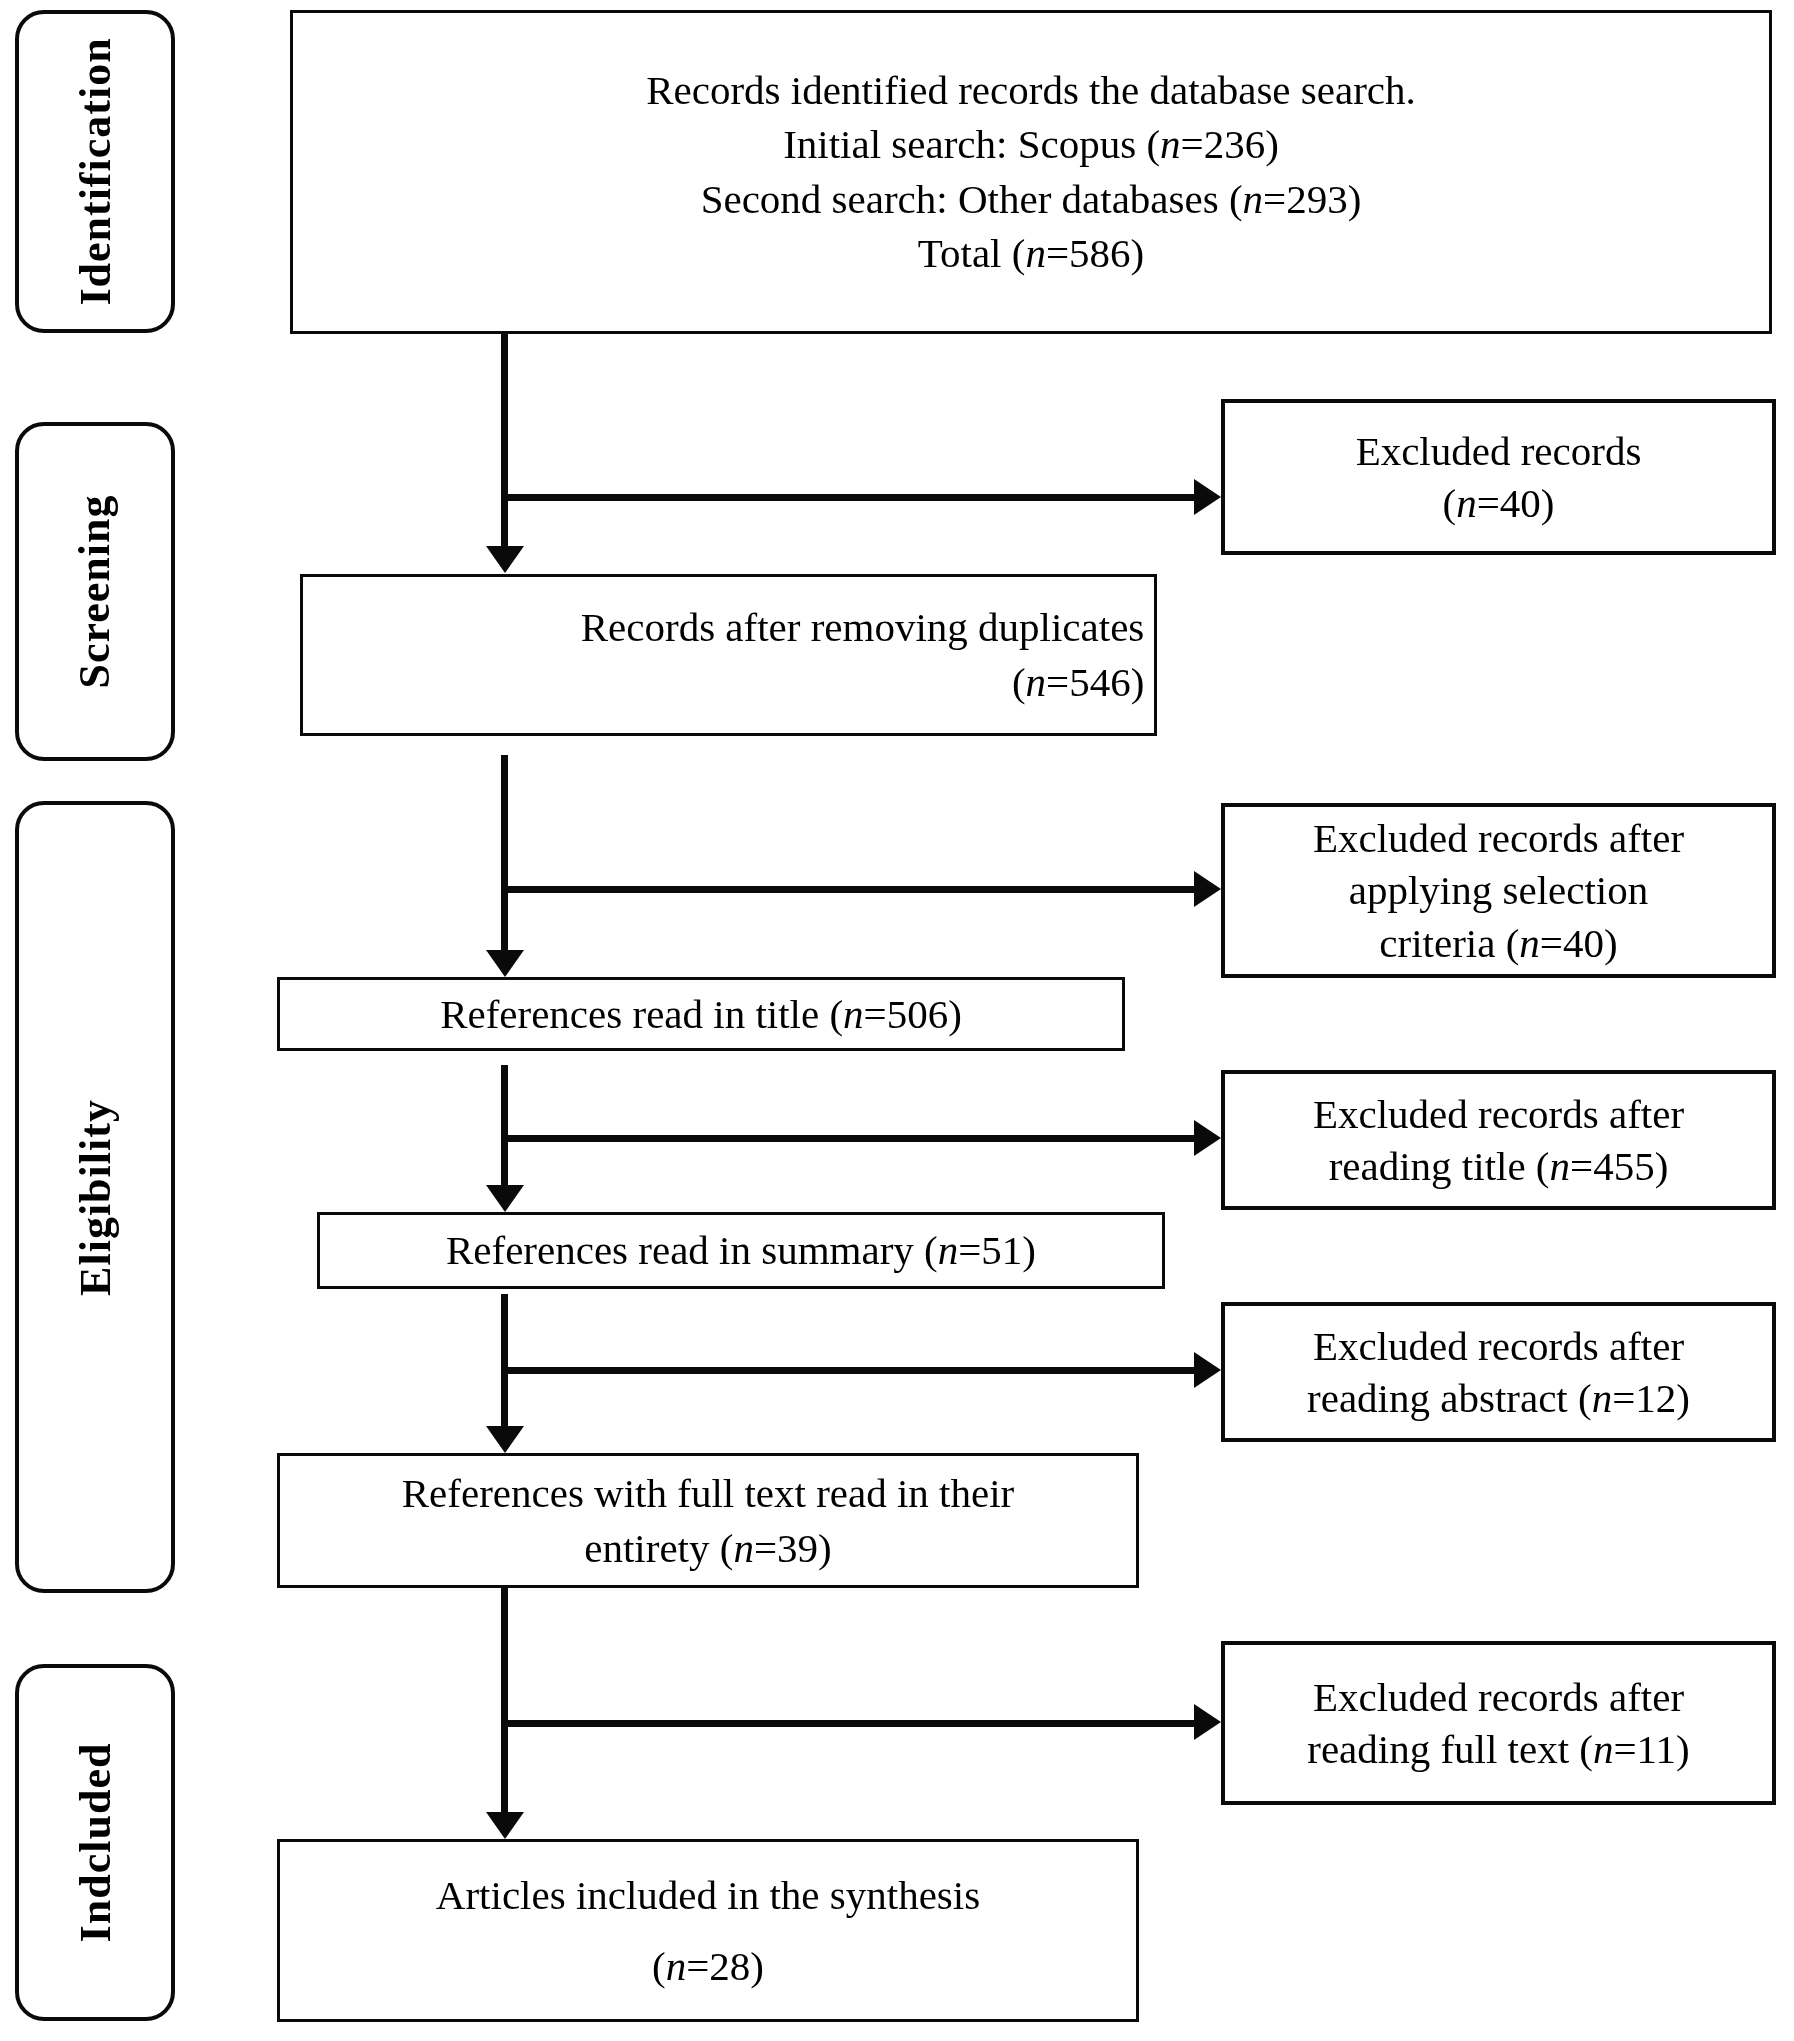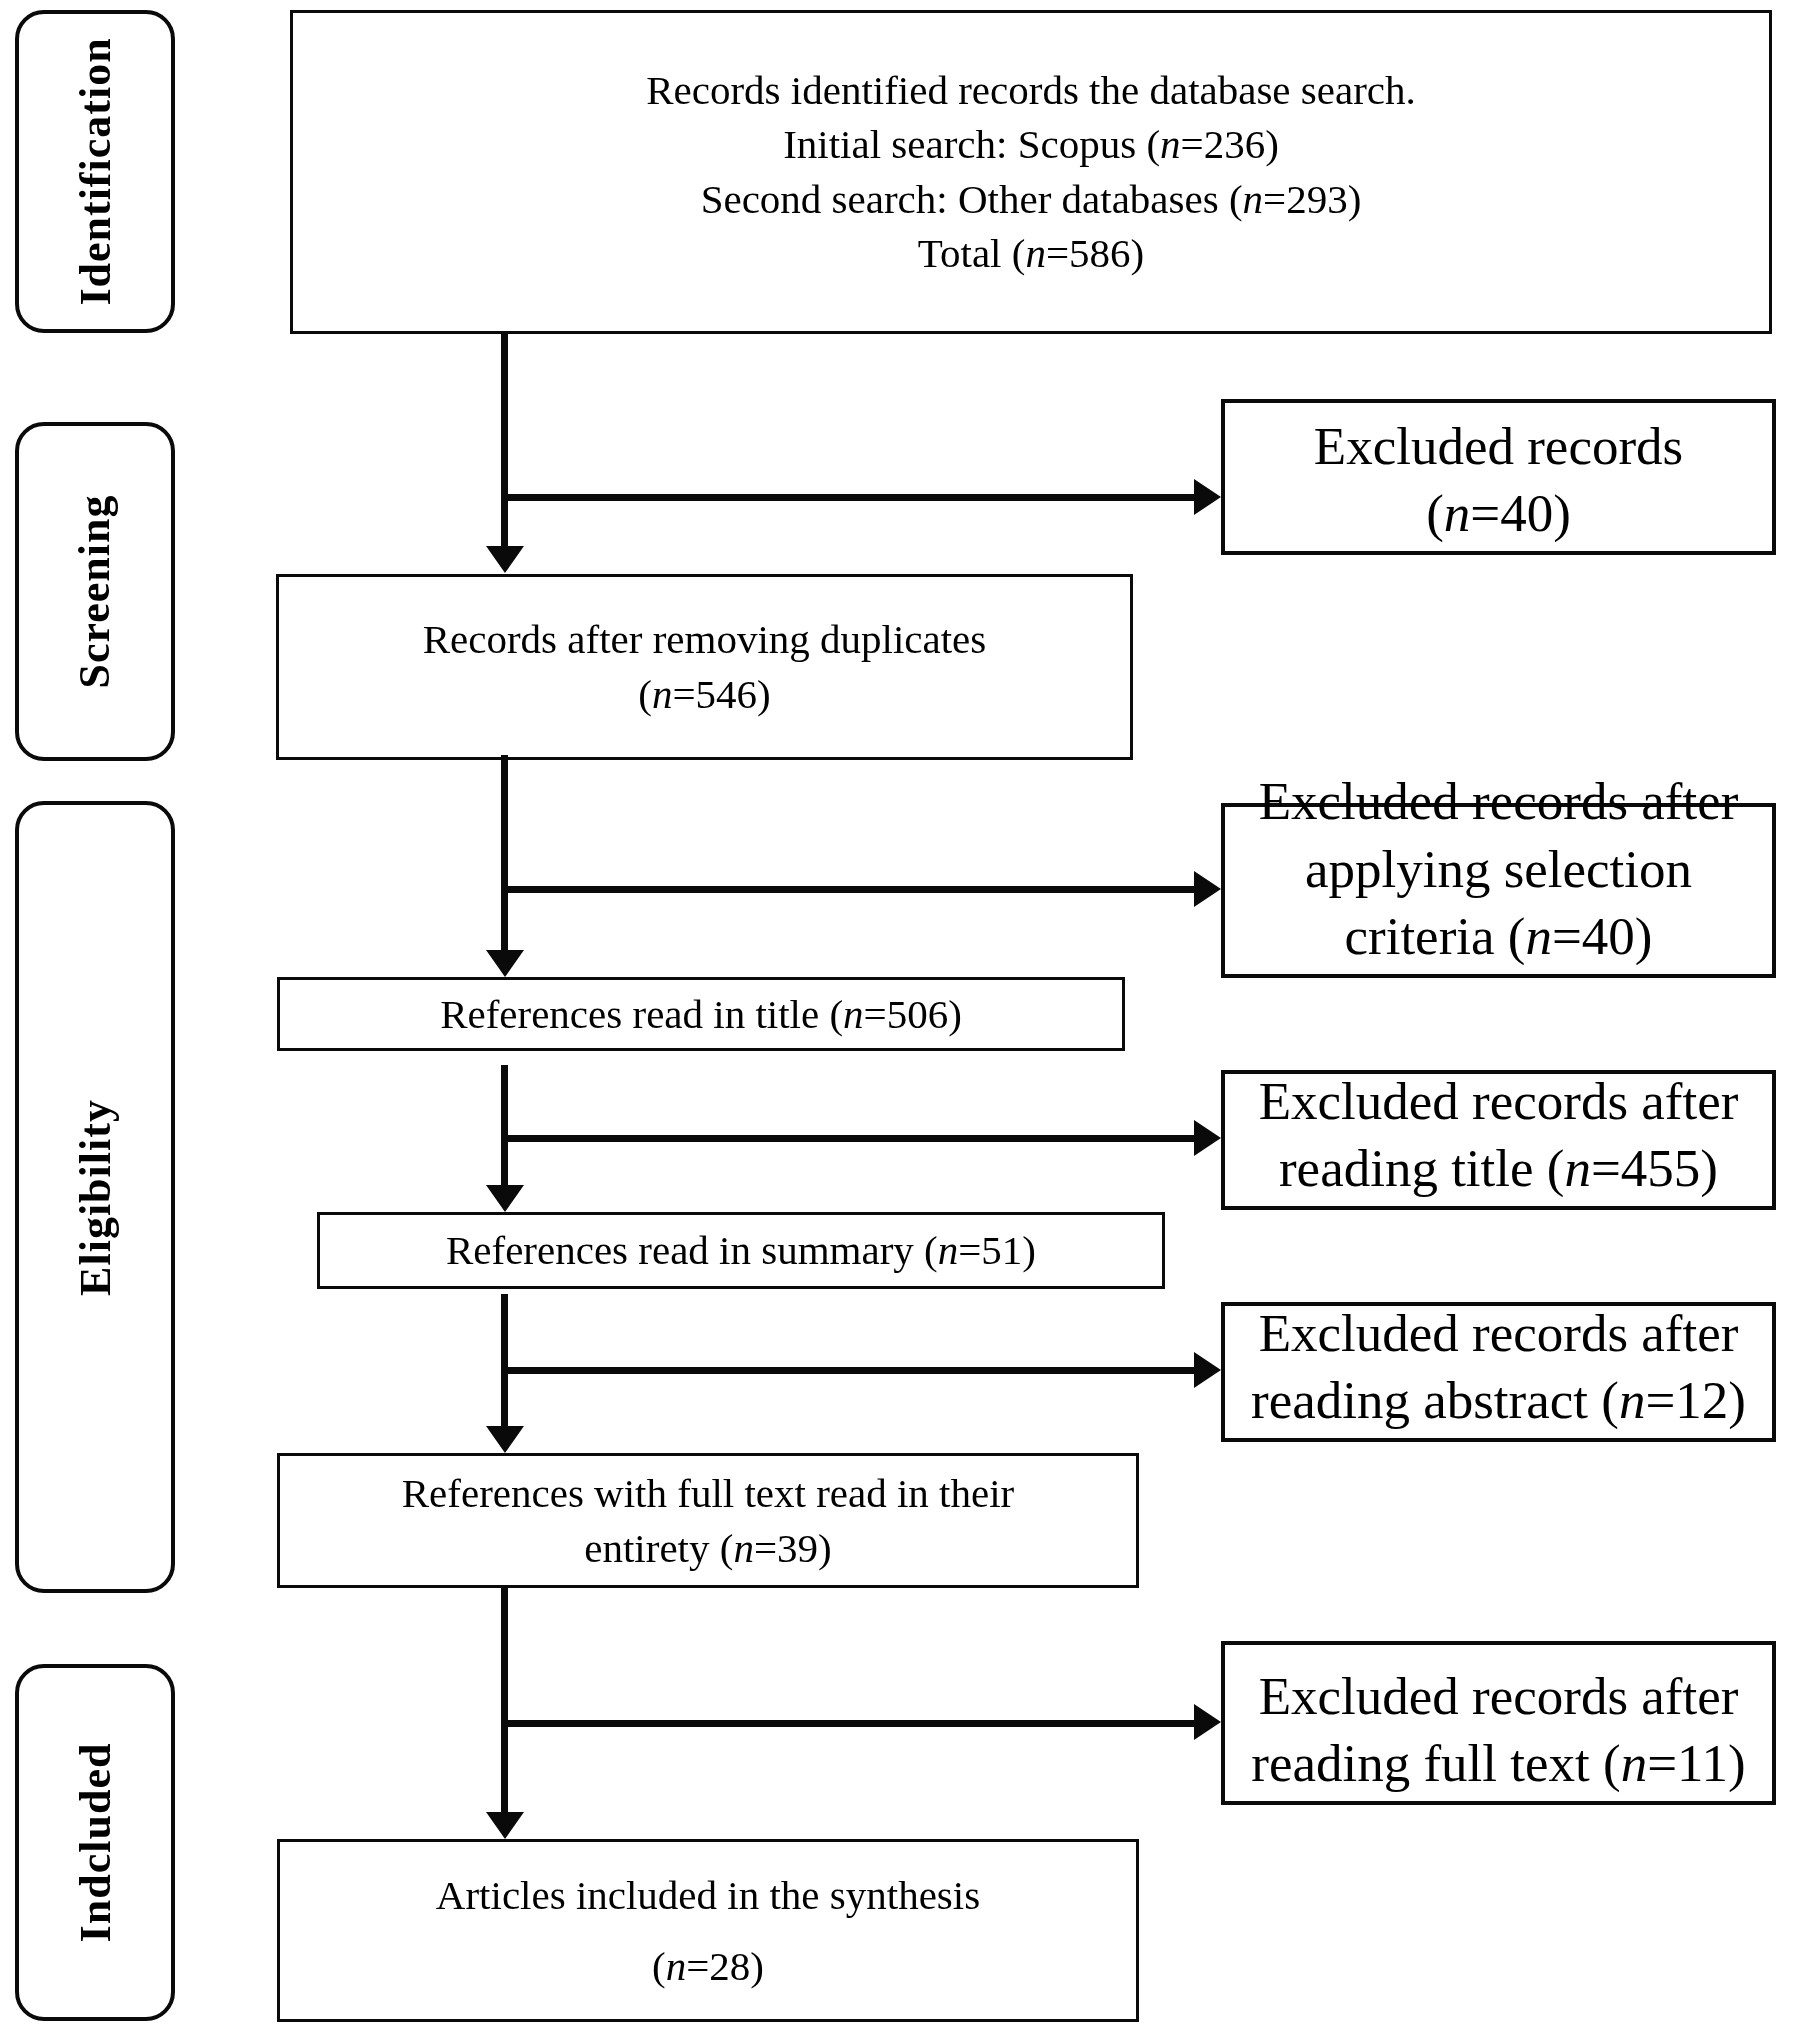--- a/index.html
+++ b/index.html
@@ -28,22 +28,22 @@
     border:3.9px solid #0a0a0a;background:#fff;
     box-sizing:border-box;
     display:flex;flex-direction:column;align-items:center;justify-content:center;
     text-align:center;font-size:41px;line-height:1.33;
     padding:3.9px 9.7px;
   }
   .ebox{
     position:absolute;left:1221px;width:555px;
     border:4.8px solid #0a0a0a;background:#fff;
     box-sizing:border-box;
-    display:flex;flex-direction:column;align-items:center;justify-content:flex-end;
-    text-align:center;font-size:53px;line-height:1.27;
+    display:flex;flex-direction:column;align-items:center;justify-content:center;
+    text-align:center;font-size:41px;line-height:1.27;
     padding:3.9px 9.7px;
   }
   .stem{position:absolute;left:501px;width:6.8px;background:#0a0a0a;}
   .branch{position:absolute;left:505px;width:689px;height:6.8px;background:#0a0a0a;}
   .head-down{
     position:absolute;left:486px;width:0;height:0;
     border-left:19.3px solid transparent;border-right:19.3px solid transparent;
     border-top:27px solid #0a0a0a;
   }
   .head-right{
@@ -70,21 +70,21 @@
   <div class="stage" style="top:1664px;height:357px;">
     <span class="rot">Indcluded</span>
   </div>
 
   <div class="fbox" style="left:290px;top:9.7px;width:1482px;height:324px;">
       <div class="line">Records identified records the database search.</div>
       <div class="line">Initial search: Scopus (<i>n</i>=236)</div>
       <div class="line">Second search: Other databases (<i>n</i>=293)</div>
       <div class="line">Total (<i>n</i>=586)</div>
     </div>
-  <div class="fbox" style="left:276px;top:574px;width:857px;height:186px;">
+  <div class="fbox" style="left:300px;top:574px;width:857px;height:162px;align-items:flex-end;">
       <div class="line">Records after removing duplicates</div>
       <div class="line">(<i>n</i>=546)</div>
     </div>
   <div class="fbox" style="left:277px;top:977px;width:848px;height:74px;">
       <div class="line">References read in title (<i>n</i>=506)</div>
     </div>
   <div class="fbox" style="left:277px;top:1212px;width:848px;height:77px;margin-left:40px;">
       <div class="line">References read in summary (<i>n</i>=51)</div>
     </div>
   <div class="fbox" style="left:277px;top:1453px;width:862px;height:135px;">

